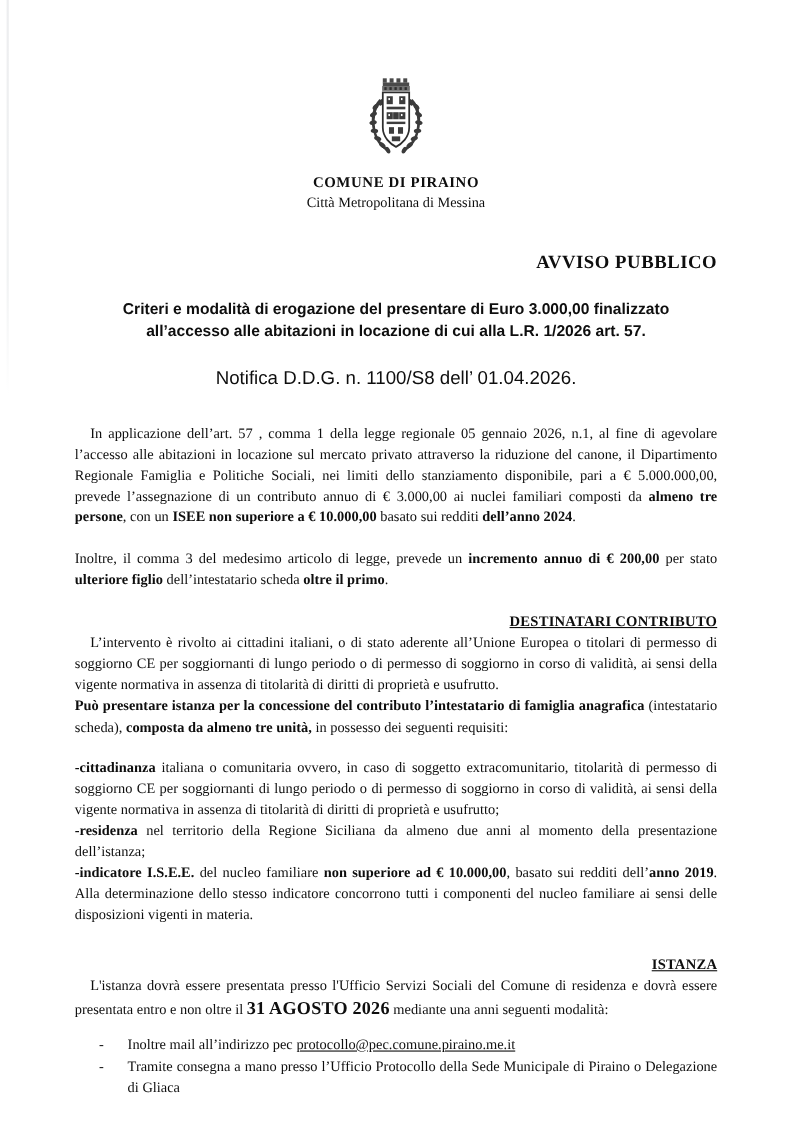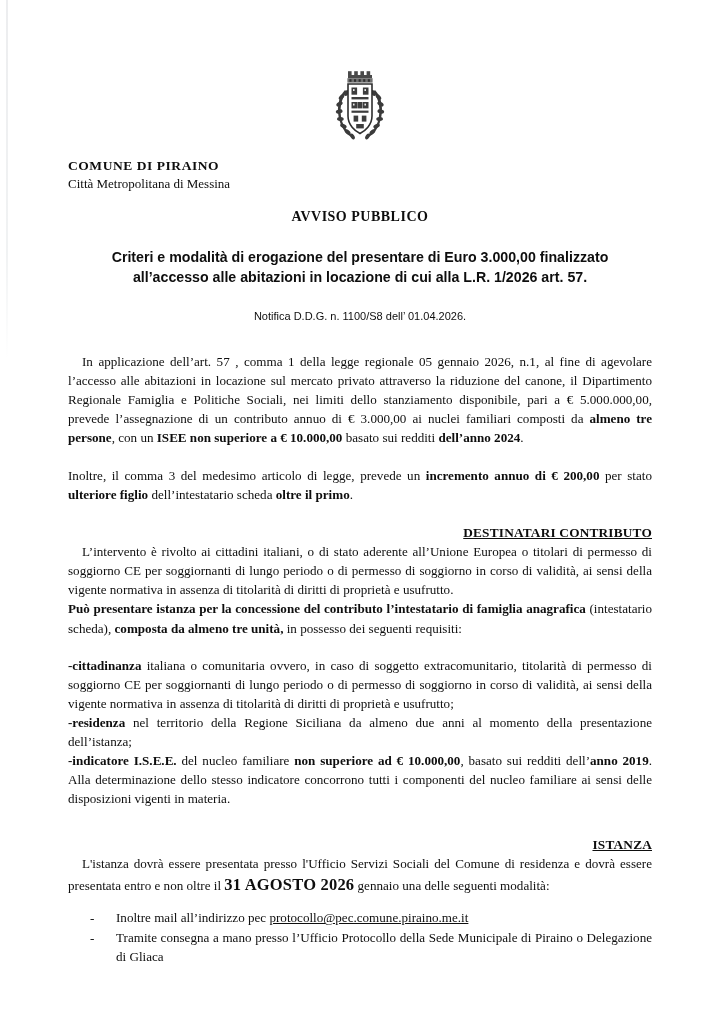--- a/index.html
+++ b/index.html
@@ -43,56 +43,56 @@
     justify-content: center;
   }
   .emblem {
     width: 58px;
     height: 80px;
     display: block;
   }
 
   
   .org-block {
-    text-align: left;
+    text-align: center;
     margin-top: 12px;
   }
   .org-name {
     font-size: 13.5px;
     font-weight: bold;
     letter-spacing: .55px;
     line-height: 1.25;
   }
   .org-sub {
     font-size: 13px;
     line-height: 1.3;
     margin-top: 1px;
   }
 
   .avviso {
-    text-align: center;
-    font-size: 14px;
+    text-align: right;
+    font-size: 17px;
     font-weight: bold;
     letter-spacing: .5px;
-    margin-top: 16px;
+    margin-top: 36px;
   }
 
   .doc-title {
     text-align: center;
     font-family: "Liberation Sans", "DejaVu Sans", sans-serif;
     font-size: 14.2px;
     font-weight: bold;
     line-height: 1.45;
     margin: 22px 6px 0 6px;
   }
 
   .notifica {
     text-align: center;
     font-family: "Liberation Sans", "DejaVu Sans", sans-serif;
-    font-size: 11px;
+    font-size: 17px;
     margin-top: 22px;
   }
 
   
   .body-area {
     margin-top: 30px;
     font-size: 13.1px;
     line-height: 1.46;
   }
   p {
@@ -242,21 +242,21 @@
     <p><b>Può presentare istanza per la concessione del contributo l’intestatario di famiglia anagrafica</b><span> (intestatario scheda), </span><b>composta da almeno tre unità,</b><span> in possesso dei seguenti requisiti:</span></p>
 
     <p class="gap-md"><b>-cittadinanza</b><span> italiana o comunitaria ovvero, in caso di soggetto extracomunitario, titolarità di permesso di soggiorno CE per soggiornanti di lungo periodo o di permesso di soggiorno in corso di validità, ai sensi della vigente normativa in assenza di titolarità di diritti di proprietà e usufrutto;</span></p>
 
     <p><b>-residenza</b><span> nel territorio della Regione Siciliana da almeno due anni al momento della presentazione dell’istanza;</span></p>
 
     <p><b>-indicatore I.S.E.E.</b><span> del nucleo familiare </span><b>non superiore ad € 10.000,00</b><span>, basato sui redditi dell’</span><b>anno 2019</b><span>. Alla determinazione dello stesso indicatore concorrono tutti i componenti del nucleo familiare ai sensi delle disposizioni vigenti in materia.</span></p>
 
     <div class="sec-head" style="margin-top:26px;">ISTANZA</div>
 
-    <p class="indent"><span>L'istanza dovrà essere presentata presso l'Ufficio Servizi Sociali del Comune di residenza e dovrà essere presentata  entro e non oltre  il </span><span class="big-date">31 AGOSTO 2026</span><span> gennaio una delle seguenti modalità:</span></p>
+    <p class="indent"><span>L'istanza dovrà essere presentata presso l'Ufficio Servizi Sociali del Comune di residenza e dovrà essere presentata  entro e non oltre  il </span><span class="big-date">31 AGOSTO 2026</span><span> mediante una anni seguenti modalità:</span></p>
 
     <div class="dash-list">
       <div class="dash-row">
         <span class="dash-mark">-</span>
         <span class="dash-text"><span>Inoltre mail all’indirizzo pec </span><u class="link">protocollo@pec.comune.piraino.me.it</u></span>
       </div>
       <div class="dash-row">
         <span class="dash-mark">-</span>
         <span class="dash-text">Tramite consegna a mano presso l’Ufficio Protocollo della Sede Municipale di Piraino o Delegazione di Gliaca</span>
       </div>

